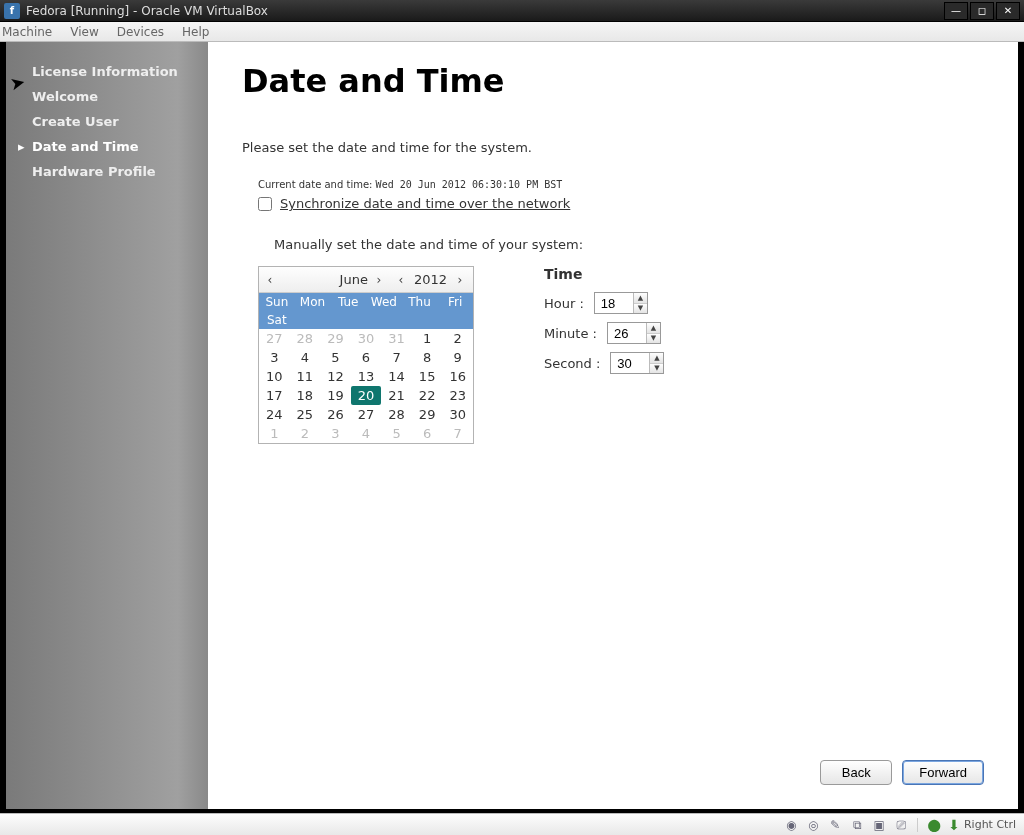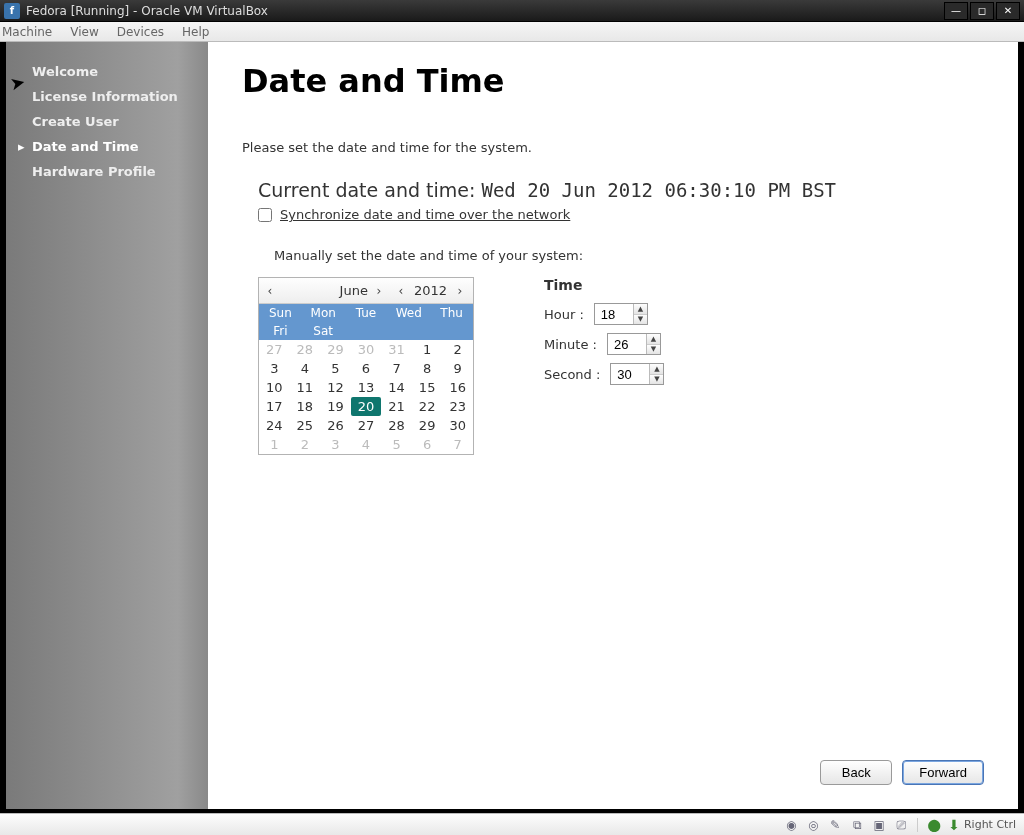--- a/index.html
+++ b/index.html
@@ -108,21 +108,21 @@
 }
 .page-title {
   font-size: 32px;
   font-weight: bold;
   color: #000;
   margin-bottom: 40px;
 }
 .instr { font-size: 13px; margin-bottom: 24px; }
 .indented { margin-left: 16px; }
 .current-dt {
-  font-size: 19px;
+  font-size: 10px;
   margin-bottom: 6px;
 }
 .current-dt .mono { font-family: "DejaVu Sans Mono", monospace; }
 .sync-row {
   display: flex;
   align-items: center;
   gap: 8px;
   font-size: 13px;
   margin-bottom: 26px;
   text-decoration: underline;
@@ -153,21 +153,21 @@
   cursor: pointer;
   user-select: none;
   color: #444;
   font-size: 12px;
 }
 .cal-month { flex: 1; text-align: right; padding-left: 2px; font-size: 13px; }
 .cal-year-group { display: flex; align-items: center; margin-right: 2px; }
 .cal-year { font-size: 13px; padding: 0 2px; }
 .cal-dow {
   display: grid;
-  grid-template-columns: repeat(5, 1fr);
+  grid-template-columns: repeat(6, 1fr);
   background: #6497cf;
   color: #fff;
   font-size: 12px;
 }
 .cal-dow div { text-align: center; padding: 2px 0; }
 .cal-body {
   display: grid;
   grid-template-columns: repeat(7, 1fr);
 }
 .cal-cell {
@@ -302,22 +302,22 @@
 
   <div class="menubar">
     <span class="menubar-item">Machine</span>
     <span class="menubar-item">View</span>
     <span class="menubar-item">Devices</span>
     <span class="menubar-item">Help</span>
   </div>
 
   <div class="vm-content">
     <div class="sidebar">
+      <div class="sidebar-item">License Information</div>
       <div class="sidebar-item">Welcome</div>
-      <div class="sidebar-item">License Information</div>
       <div class="sidebar-item">Create User</div>
       <div class="sidebar-item active">Date and Time</div>
       <div class="sidebar-item">Hardware Profile</div>
     </div>
 
     <div class="main">
       <h1 class="page-title">Date and Time</h1>
       <p class="instr">Please set the date and time for the system.</p>
 
       <div class="indented">

